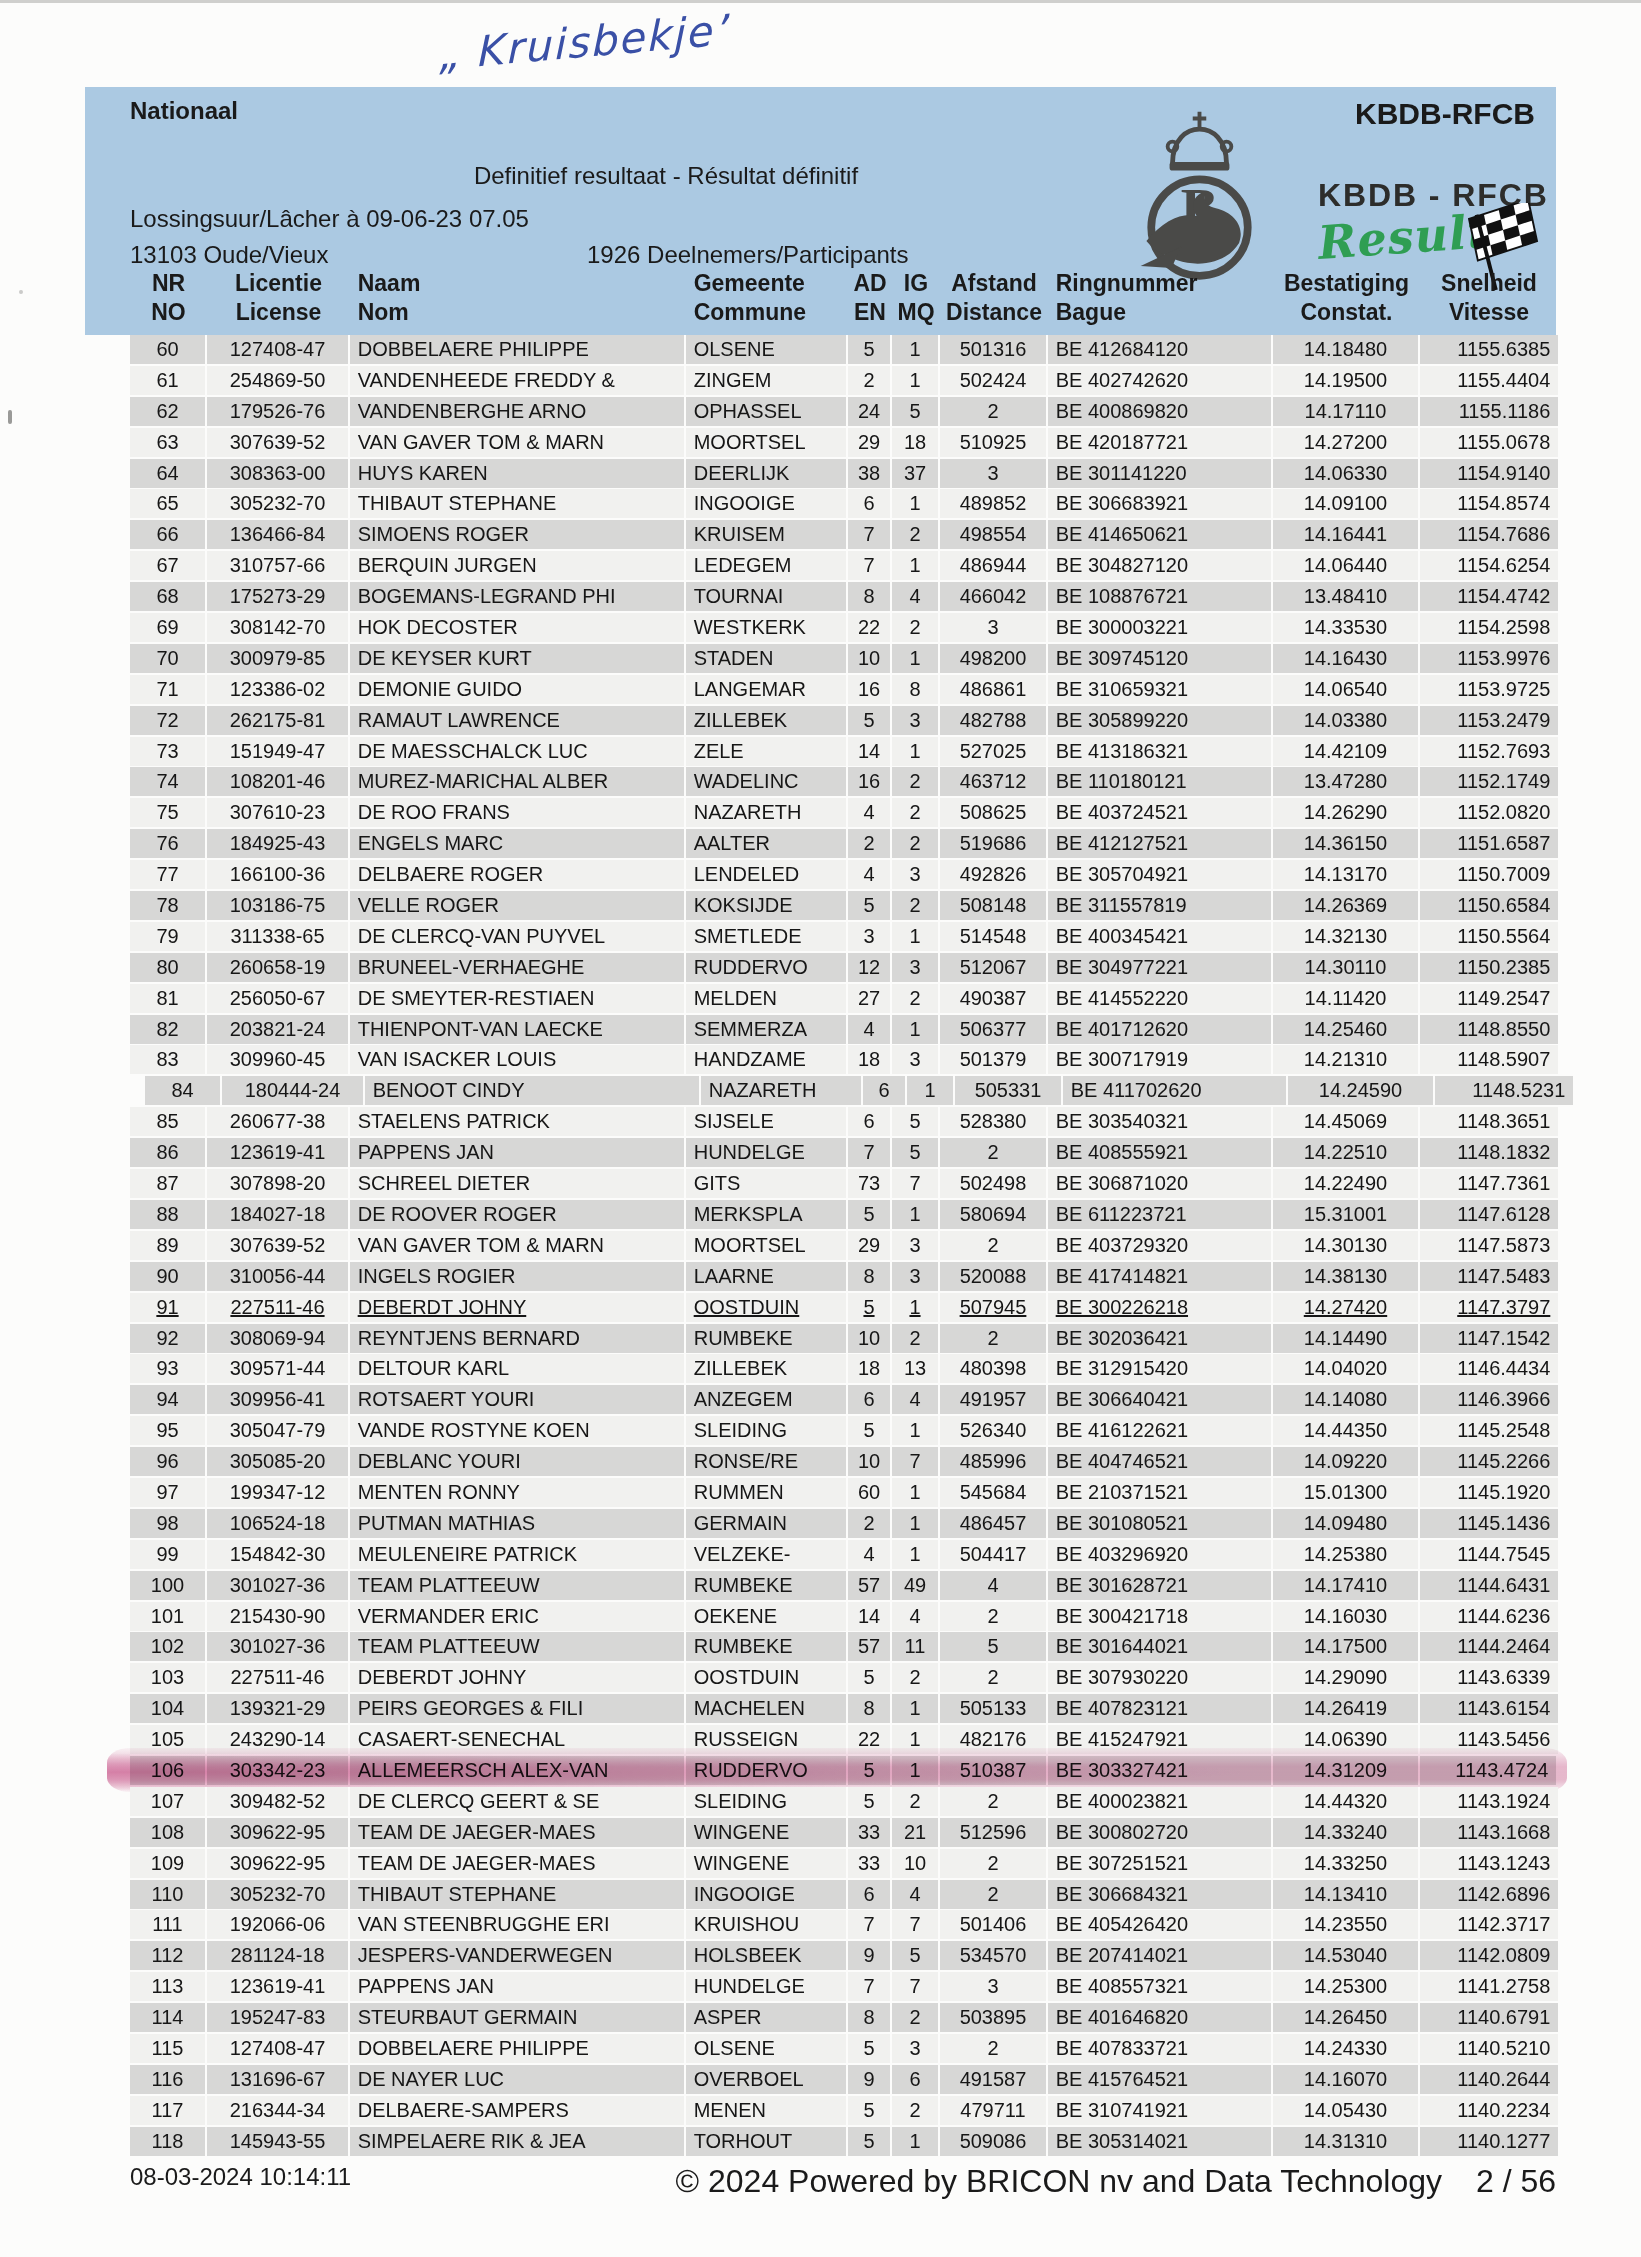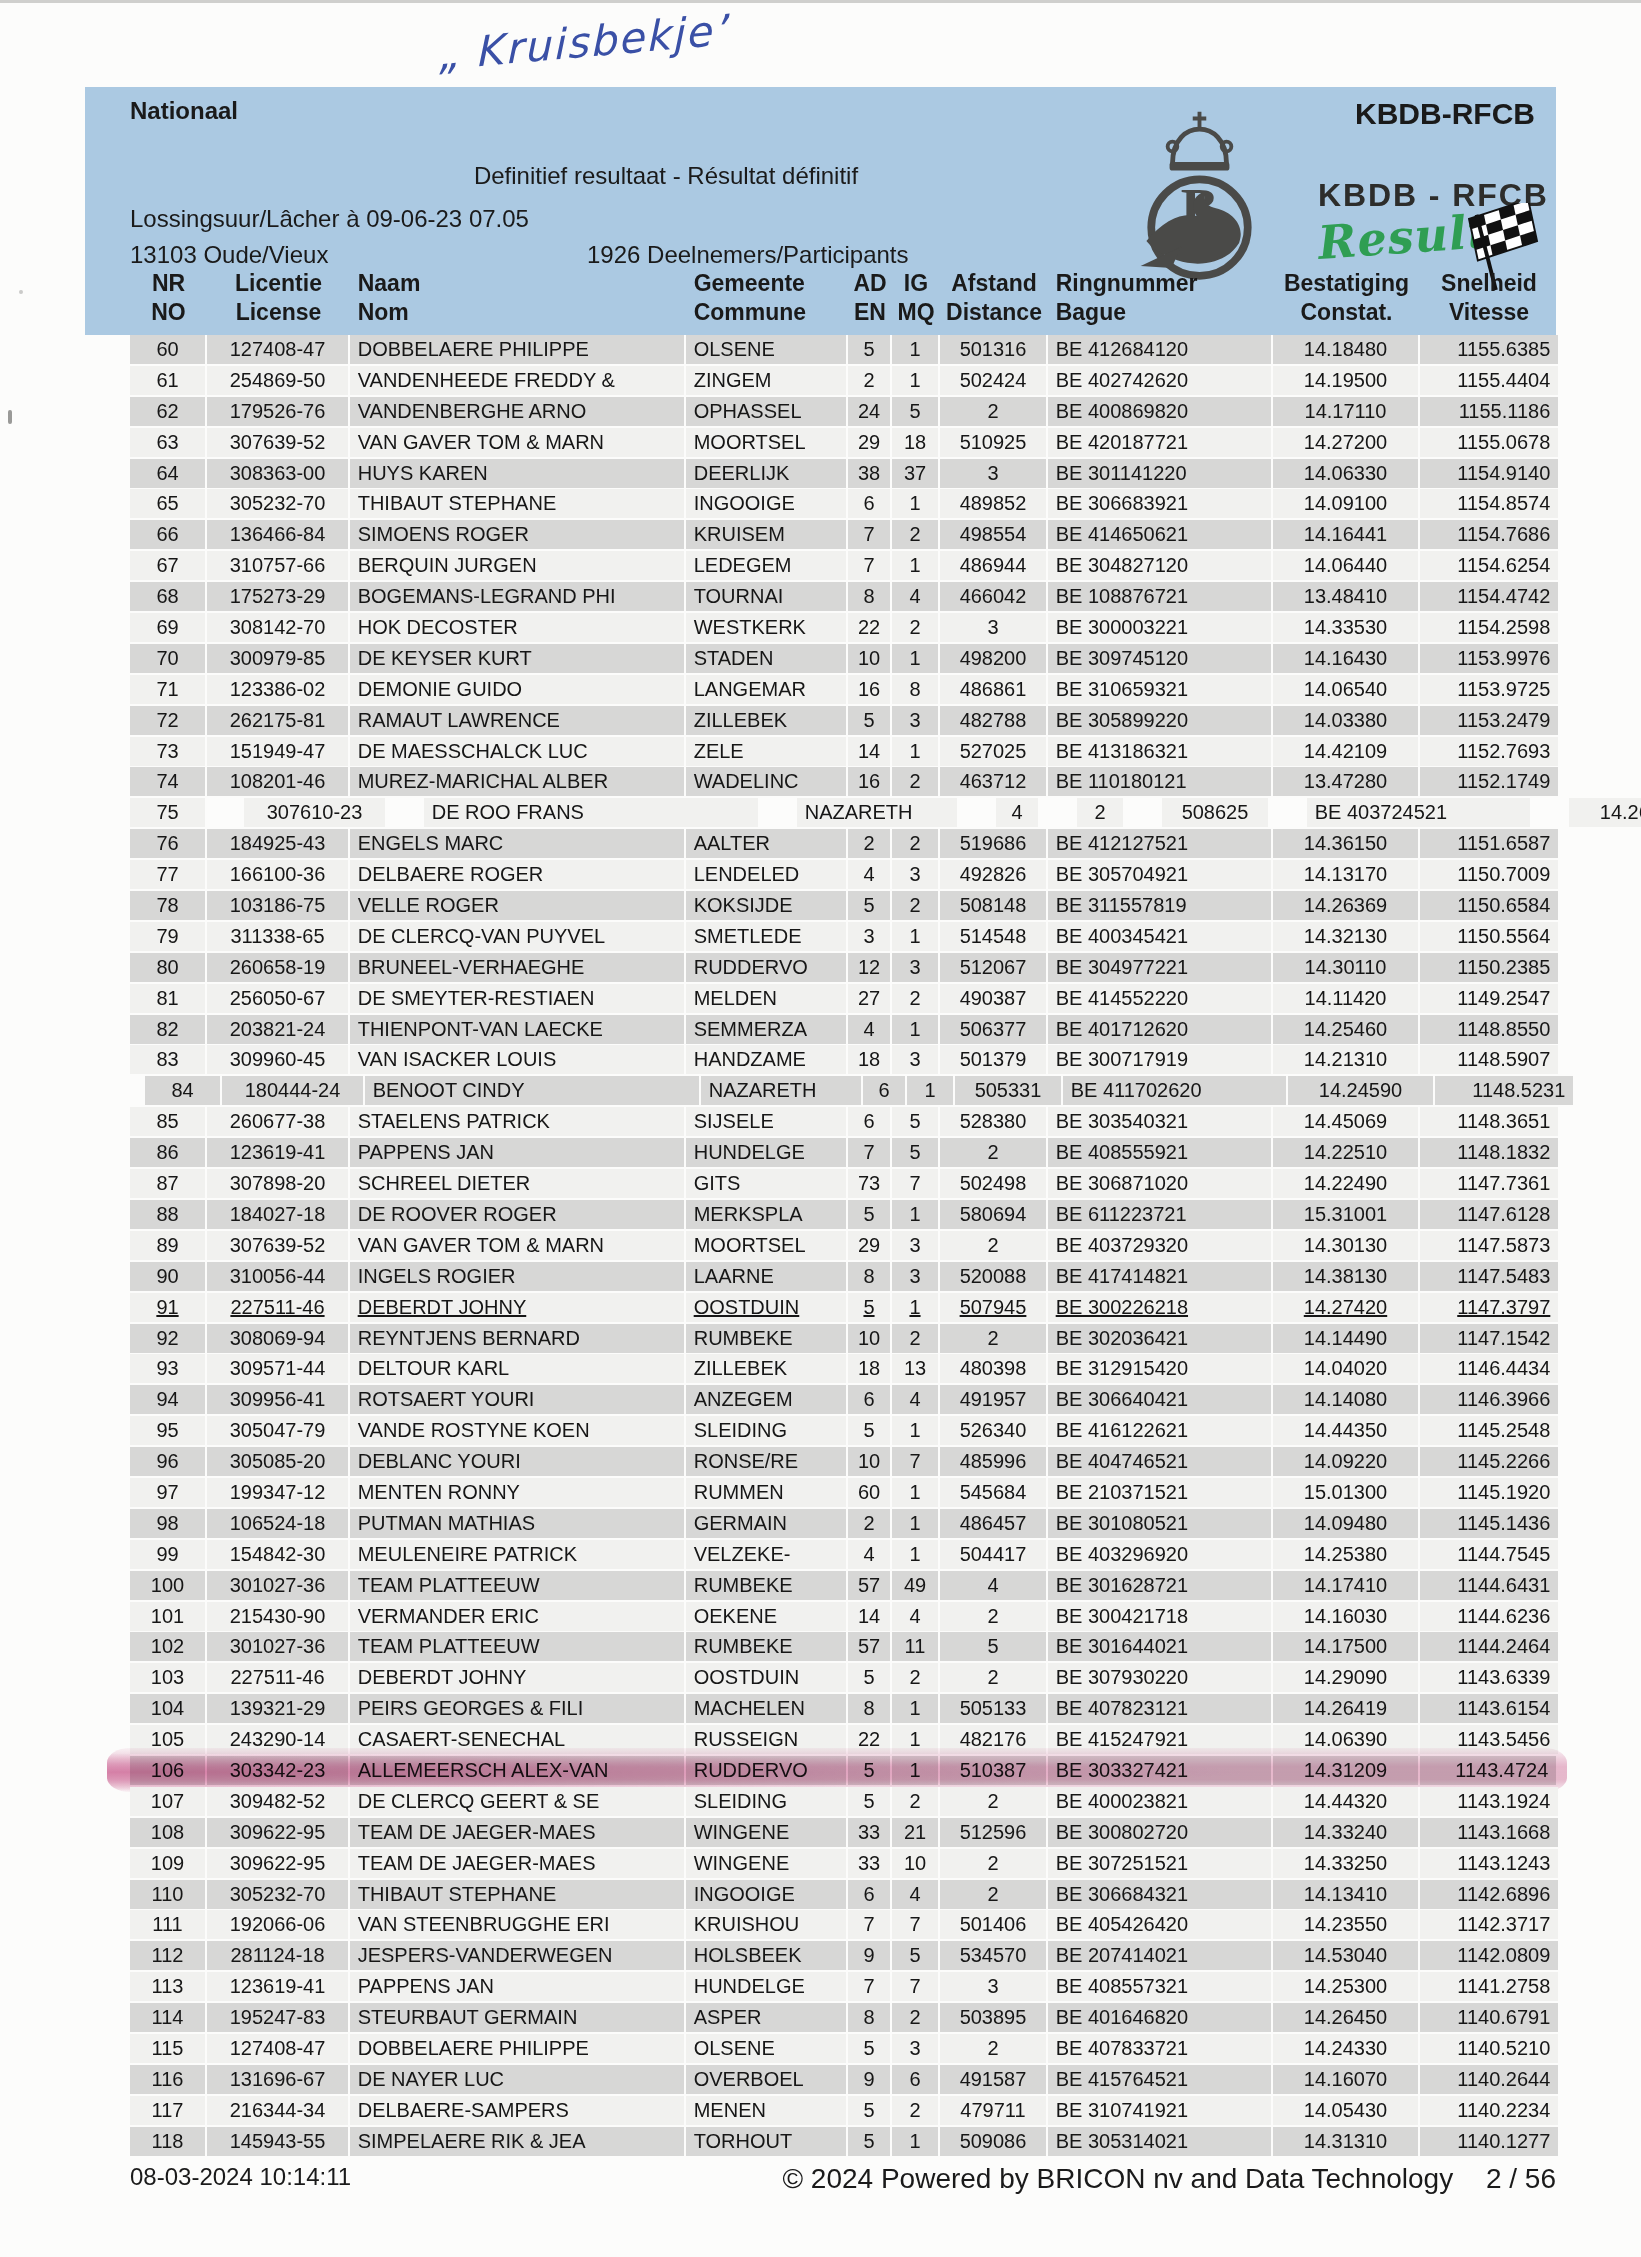--- a/index.html
+++ b/index.html
@@ -47,21 +47,21 @@
   .al-l{text-align:left;padding-left:7.7px;}
   .al-r{text-align:right;padding-right:7.7px;}
   .hl{position:absolute;left:-23px;right:-7.7px;top:-7.7px;height:44px;pointer-events:none;
     mix-blend-mode:multiply;border-radius:23px/14.5px;
     background:
       radial-gradient(ellipse at 1% 55%, rgba(213,120,163,.85), rgba(213,120,163,0) 55%),
       linear-gradient(to bottom, rgba(222,150,184,.10), rgba(213,122,164,.52) 42%,
                       rgba(211,118,160,.50) 72%, rgba(222,150,184,.10));}
 
   .foot-left{position:absolute;left:130px;top:2163px;font-size:24px;}
-  .foot-right{position:absolute;right:85px;top:2163px;font-size:28px;text-align:right;}
+  .foot-right{position:absolute;right:85px;top:2163px;font-size:32px;text-align:right;}
   .foot-right .pg{margin-left:25px;}
 </style>
 </head>
 <body>
 
 <div class="sheet">
   <div class="edge-top"></div>
   <div class="speck" style="left:7.7px;top:410px;width:4.8px;height:13.5px;"></div>
   <div class="speck" style="left:19.3px;top:290px;width:3.9px;height:3.9px;opacity:.5;"></div>
 
@@ -329,21 +329,21 @@
         <div class="cell al-c">108201-46</div>
         <div class="cell al-l">MUREZ-MARICHAL ALBER</div>
         <div class="cell al-l">WADELINC</div>
         <div class="cell al-c">16</div>
         <div class="cell al-c">2</div>
         <div class="cell al-c">463712</div>
         <div class="cell al-l">BE 110180121</div>
         <div class="cell al-c">13.47280</div>
         <div class="cell al-r">1152.1749</div>
       </div>
-      <div class="trow light" style="grid-template-columns: 77px 143px 336px 162px 44px 48px 108px 225px 147px 138px; gap: 37px;">
+      <div class="trow light" style="grid-template-columns: 77px 143px 336px 162px 44px 48px 108px 225px 147px 138px;">
         <div class="cell al-c">75</div>
         <div class="cell al-c">307610-23</div>
         <div class="cell al-l">DE ROO FRANS</div>
         <div class="cell al-l">NAZARETH</div>
         <div class="cell al-c">4</div>
         <div class="cell al-c">2</div>
         <div class="cell al-c">508625</div>
         <div class="cell al-l">BE 403724521</div>
         <div class="cell al-c">14.26290</div>
         <div class="cell al-r">1152.0820</div>

